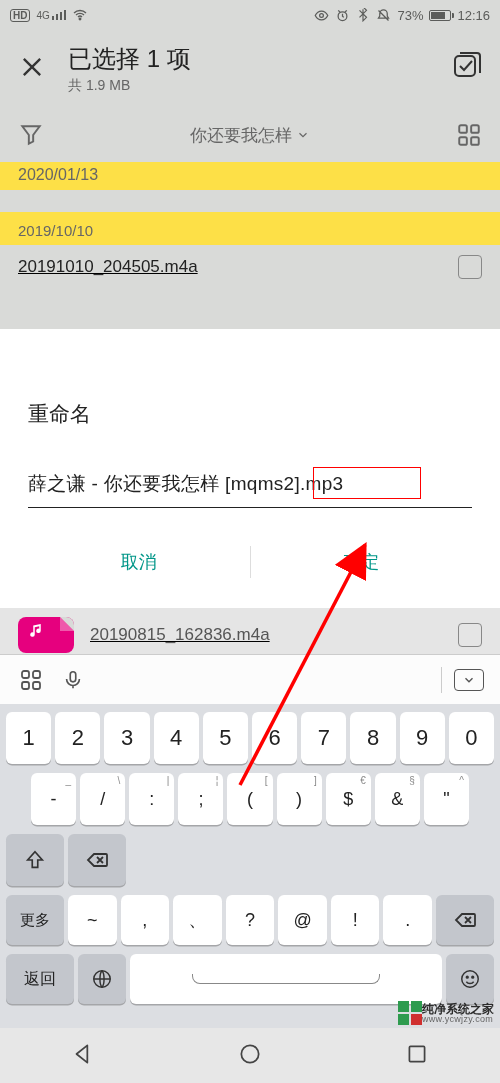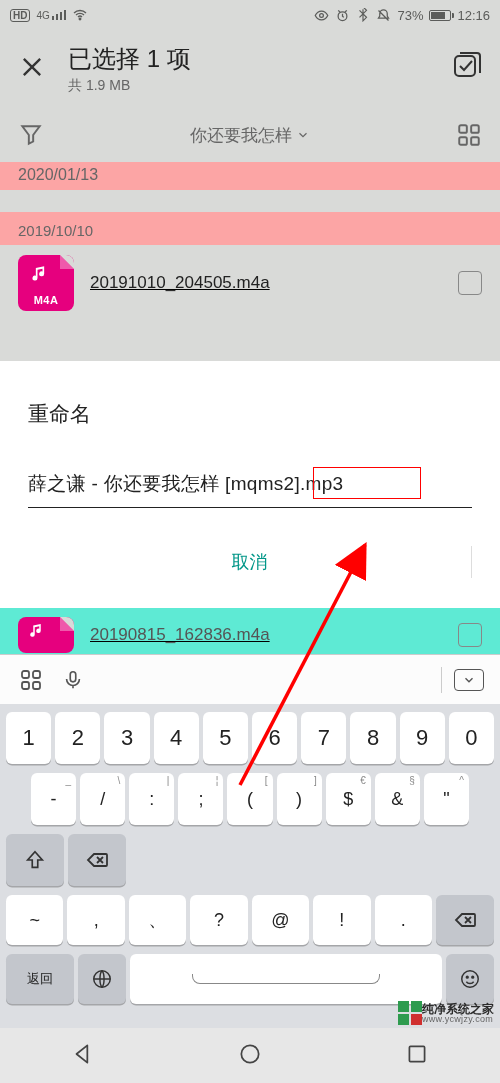--- a/index.html
+++ b/index.html
@@ -27,21 +27,21 @@
 
   
   .toolbar { height: 54px; background: #d9dad8; display: flex; align-items: center; padding: 0 18px; }
   .tb-left { flex: 0 0 auto; display: flex; align-items: center; }
   .tb-center { flex: 1; display: flex; align-items: center; justify-content: center; gap: 4px; color: #666; font-size: 17px; }
   .tb-center svg { width: 14px; height: 14px; }
   .tb-right { flex: 0 0 auto; display: flex; align-items: center; }
   .filter-icon svg, .grid-icon svg { width: 26px; height: 26px; }
 
   
-  .date-hdr { background: #fca5a5; padding: 10px 18px 6px; color: #666; font-size: 15px; }
+  .date-hdr { background: #fde047; padding: 10px 18px 6px; color: #666; font-size: 15px; }
   .date-hdr.cut { padding-top: 4px; font-size: 16px; }
   .file-row { background: #d9dad8; display: flex; align-items: center; padding: 10px 18px; gap: 16px; }
   .file-thumb { width: 56px; height: 56px; background: #e6007e; border-radius: 8px; position: relative; display: flex; align-items: flex-end; justify-content: center; padding-bottom: 5px; overflow: hidden; }
   .file-thumb.cut { height: 36px; align-items: flex-start; padding-top: 2px; padding-bottom: 0; }
   .file-thumb::before { content: ""; position: absolute; top: 0; right: 0; border-style: solid; border-width: 0 14px 14px 0; border-color: transparent #d9dad8 transparent transparent; }
   .file-thumb::after { content: ""; position: absolute; top: 0; right: 0; border-style: solid; border-width: 14px 0 0 14px; border-color: transparent transparent transparent rgba(255,255,255,.35); }
   .thumb-note { position: absolute; top: 8px; left: 12px; color: #fff; }
   .thumb-ext { color: #fff; font-size: 11px; font-weight: bold; letter-spacing: .5px; }
   .file-info { flex: 1; min-width: 0; text-decoration: underline; }
   .file-name { font-size: 17px; color: #222; white-space: nowrap; overflow: hidden; text-overflow: ellipsis; }
@@ -52,21 +52,21 @@
   .dialog { position: absolute; left: 0; right: 0; top: 376px; background: #fff; padding: 24px 28px 0; }
   .dlg-title { font-size: 21px; color: #222; font-weight: 500; margin-bottom: 40px; }
   .dlg-input-wrap { border-bottom: 1.5px solid #222; padding-bottom: 10px; margin-bottom: 26px; position: relative; margin-top: 43px; }
   .dlg-input { font-size: 19px; color: #222; letter-spacing: .3px; }
   .red-box { position: absolute; border: 1.5px solid #f00; top: -4px; height: 32px; left: 285px; width: 108px; pointer-events: none; }
   .dlg-buttons { display: flex; height: 56px; }
   .dlg-btn { flex: 1; display: flex; align-items: center; justify-content: center; font-size: 18px; color: #009688; font-weight: 500; }
   .dlg-div { width: 1px; background: #ddd; margin: 12px 0; }
 
   
-  .peek-row { position: absolute; left: 0; right: 0; top: 608px; height: 54px; background: #5eead4; display: flex; align-items: center; padding: 0 18px; gap: 16px; overflow: hidden; }
+  .peek-row { position: absolute; left: 0; right: 0; top: 608px; height: 54px; background: #e5e5e5; display: flex; align-items: center; padding: 0 18px; gap: 16px; overflow: hidden; }
 
   
   .arrow-wrap { position: absolute; left: 230px; top: 535px; pointer-events: none; z-index: 5; }
   .arrow-wrap svg { width: 170px; height: 260px; overflow: visible; }
 
   
   .kb-bar { position: absolute; left: 0; right: 0; top: 654px; height: 50px; background: #fcfcfc; border-top: 1px solid #ccc; display: flex; align-items: center; padding: 0 14px; }
   .kb-tool { width: 34px; height: 34px; display: flex; align-items: center; justify-content: center; }
   .kb-tool-mic { margin-left: 8px; }
   .kb-bar-spacer { flex: 1; }
@@ -79,21 +79,21 @@
   .key { flex: 1; background: #fff; border-radius: 6px; box-shadow: 0 1.5px 0 rgba(0,0,0,.25); height: 52px; display: flex; align-items: center; justify-content: center; font-size: 22px; color: #222; position: relative; }
   .key.sym { font-size: 18px; }
   .key.small-top::before { content: attr(data-top); position: absolute; top: 2px; right: 5px; font-size: 10px; color: #888; }
   .kb-row.r2 { padding: 0 28px; }
   .kb-row.r3 { padding: 0 3px; }
   .key.muted { background: #c3c6cc; }
   .key.shift { flex: 0 0 58px; }
   .key.bksp { flex: 0 0 58px; }
   .key.more { flex: 0 0 58px; font-size: 15px; }
   .key.ret  { flex: 0 0 68px; font-size: 16px; }
-  .key.hui  { flex: 0 0 68px; font-size: 13px; }
+  .key.hui  { flex: 0 0 68px; font-size: 16px; }
   .key.space{ flex: 2.4; }
   .kb-row.r4 .key, .kb-row.r5 .key { height: 50px; }
 
   
   .nav-bar { position: absolute; left: 0; right: 0; bottom: 0; height: 55px; background: #e7e7e7; display: flex; align-items: center; justify-content: space-around; }
   .nav-btn svg { width: 26px; height: 26px; }
 
   
   .watermark { position: absolute; right: 6px; bottom: 58px; display: flex; align-items: center; z-index: 20; }
   .wm-logo { width: 24px; height: 24px; display: grid; grid-template-columns: 1fr 1fr; grid-template-rows: 1fr 1fr; gap: 2px; }
@@ -196,28 +196,20 @@
       <rect x="3" y="14" width="7" height="7" rx="1.5"></rect>
         <rect x="14" y="14" width="7" height="7" rx="1.5"></rect>
     </svg>
   </div>
 </div>
 
 <div class="date-hdr cut">2020/01/13</div>
 <div style="height:22px;background:#d9dad8;"></div>
 <div class="date-hdr">2019/10/10</div>
 <div class="file-row">
-  <div class="file-thumb">
-    <span class="thumb-note">
-      <svg viewBox="0 0 24 24" width="20" height="20" fill="#fff">
-          <path d="M9 18a3 3 0 1 1-2-2.8V6l10-2v9a3 3 0 1 1-2-2.8V7l-6 1.2V18z"></path>
-        </svg>
-    </span>
-    <span class="thumb-ext">M4A</span>
-  </div>
   <div class="file-info">
     <div class="file-name">20191010_204505.m4a</div>
   </div>
   <div class="row-check"></div>
 </div>
 <div style="height:40px;background:#d9dad8;"></div>
 
 <div class="peek-row">
   <div class="file-thumb cut">
     <span class="thumb-note" style="top:4px;left:10px;">
@@ -234,20 +226,21 @@
 
 <div class="dialog">
   <div class="dlg-title">重命名</div>
   <div class="dlg-input-wrap">
     <span class="dlg-input">薛之谦 - 你还要我怎样 [mqms2].mp3</span>
     <div class="red-box"></div>
   </div>
   <div class="dlg-buttons">
     <div class="dlg-btn">取消</div>
     <div class="dlg-div"></div>
+    <div class="dlg-btn">确定</div>
   </div>
 </div>
 
 <div class="arrow-wrap">
   <svg viewBox="0 0 170 260">
     <defs>
       <marker id="ah" markerWidth="12" markerHeight="12" refX="9" refY="5" orient="auto">
         <path d="M0 0 L10 5 L0 10 z" fill="#f00"></path>
       </marker>
     </defs>
@@ -313,20 +306,21 @@
     </div>
     <div id="kb-r3" style="display:contents;"></div>
     <div class="key muted bksp">
       <svg viewBox="0 0 24 24" width="24" height="24" fill="none" stroke="#333" stroke-width="1.8">
           <path d="M21 6H9l-6 6 6 6h12a1 1 0 0 0 1-1V7a1 1 0 0 0-1-1z"></path>
           <path d="M12 9l6 6M18 9l-6 6"></path>
         </svg>
     </div>
   </div>
   <div class="kb-row r4">
+    <div class="key muted more">更多</div>
     <div class="key sym">~</div>
     <div class="key sym">,</div>
     <div class="key sym">、</div>
     <div class="key sym">?</div>
     <div class="key sym">@</div>
     <div class="key sym">!</div>
     <div class="key sym">.</div>
     <div class="key muted bksp">
       <svg viewBox="0 0 24 24" width="24" height="24" fill="none" stroke="#333" stroke-width="1.8">
           <path d="M21 6H9l-6 6 6 6h12a1 1 0 0 0 1-1V7a1 1 0 0 0-1-1z"></path>

